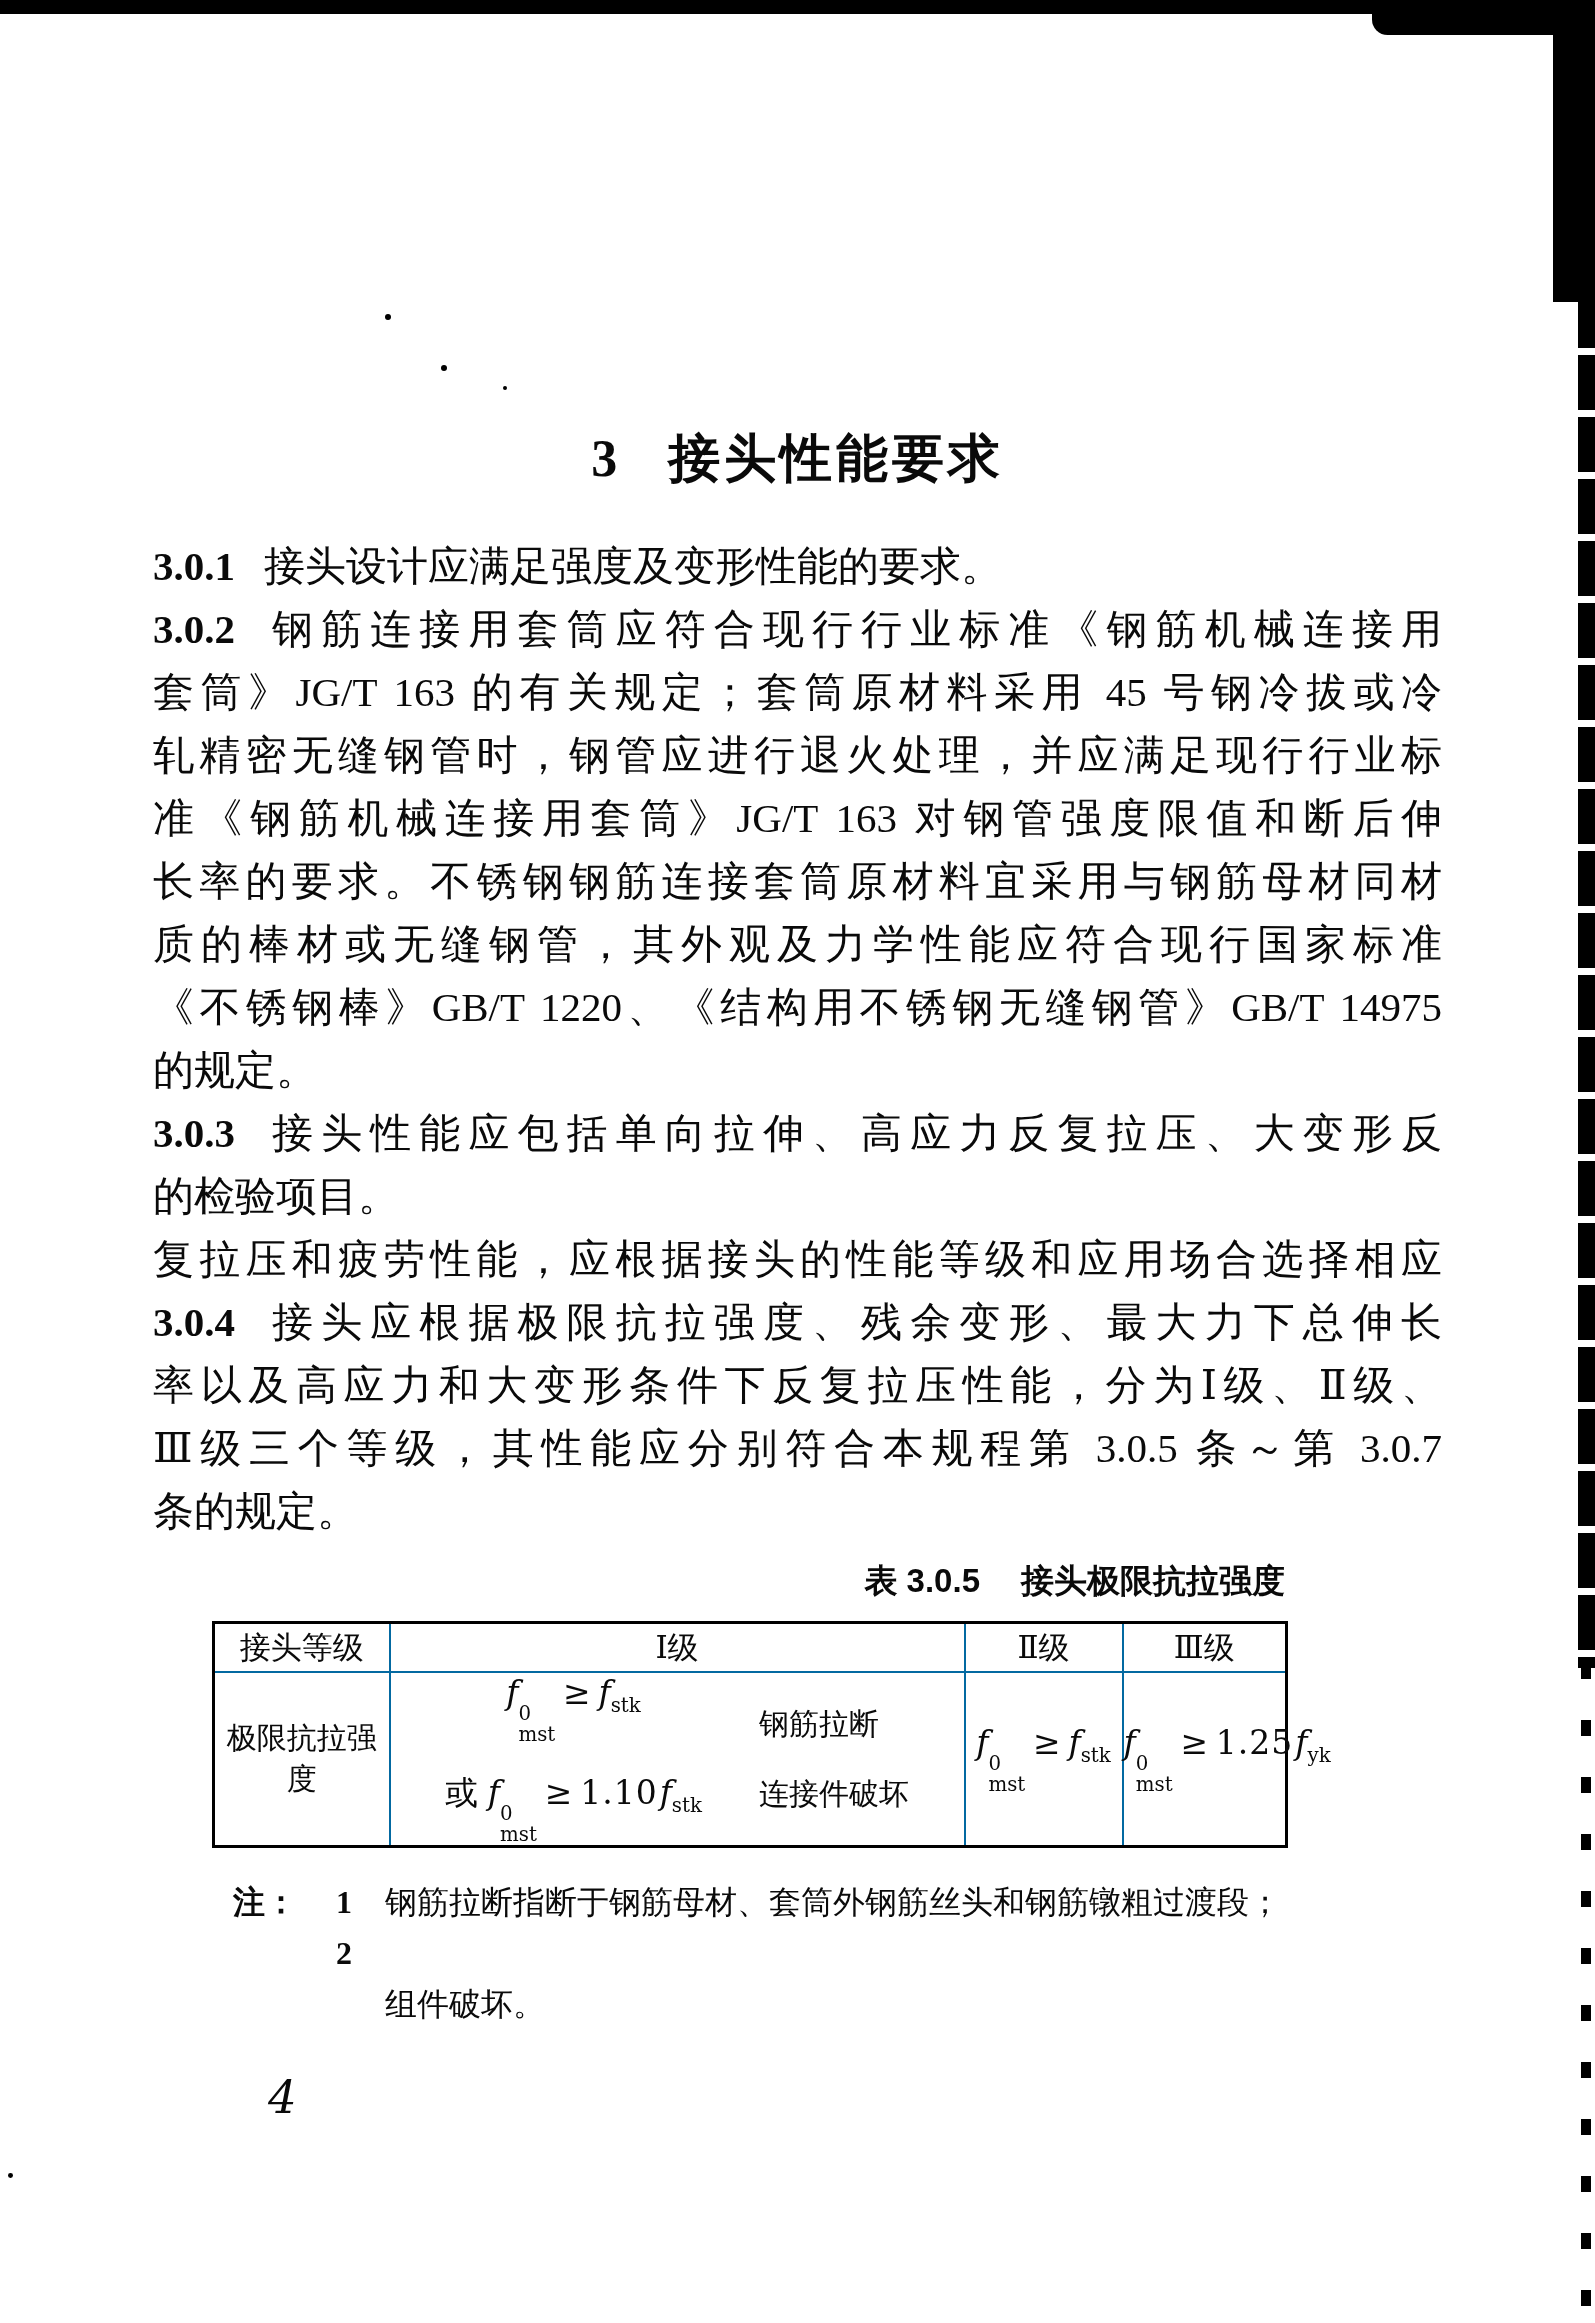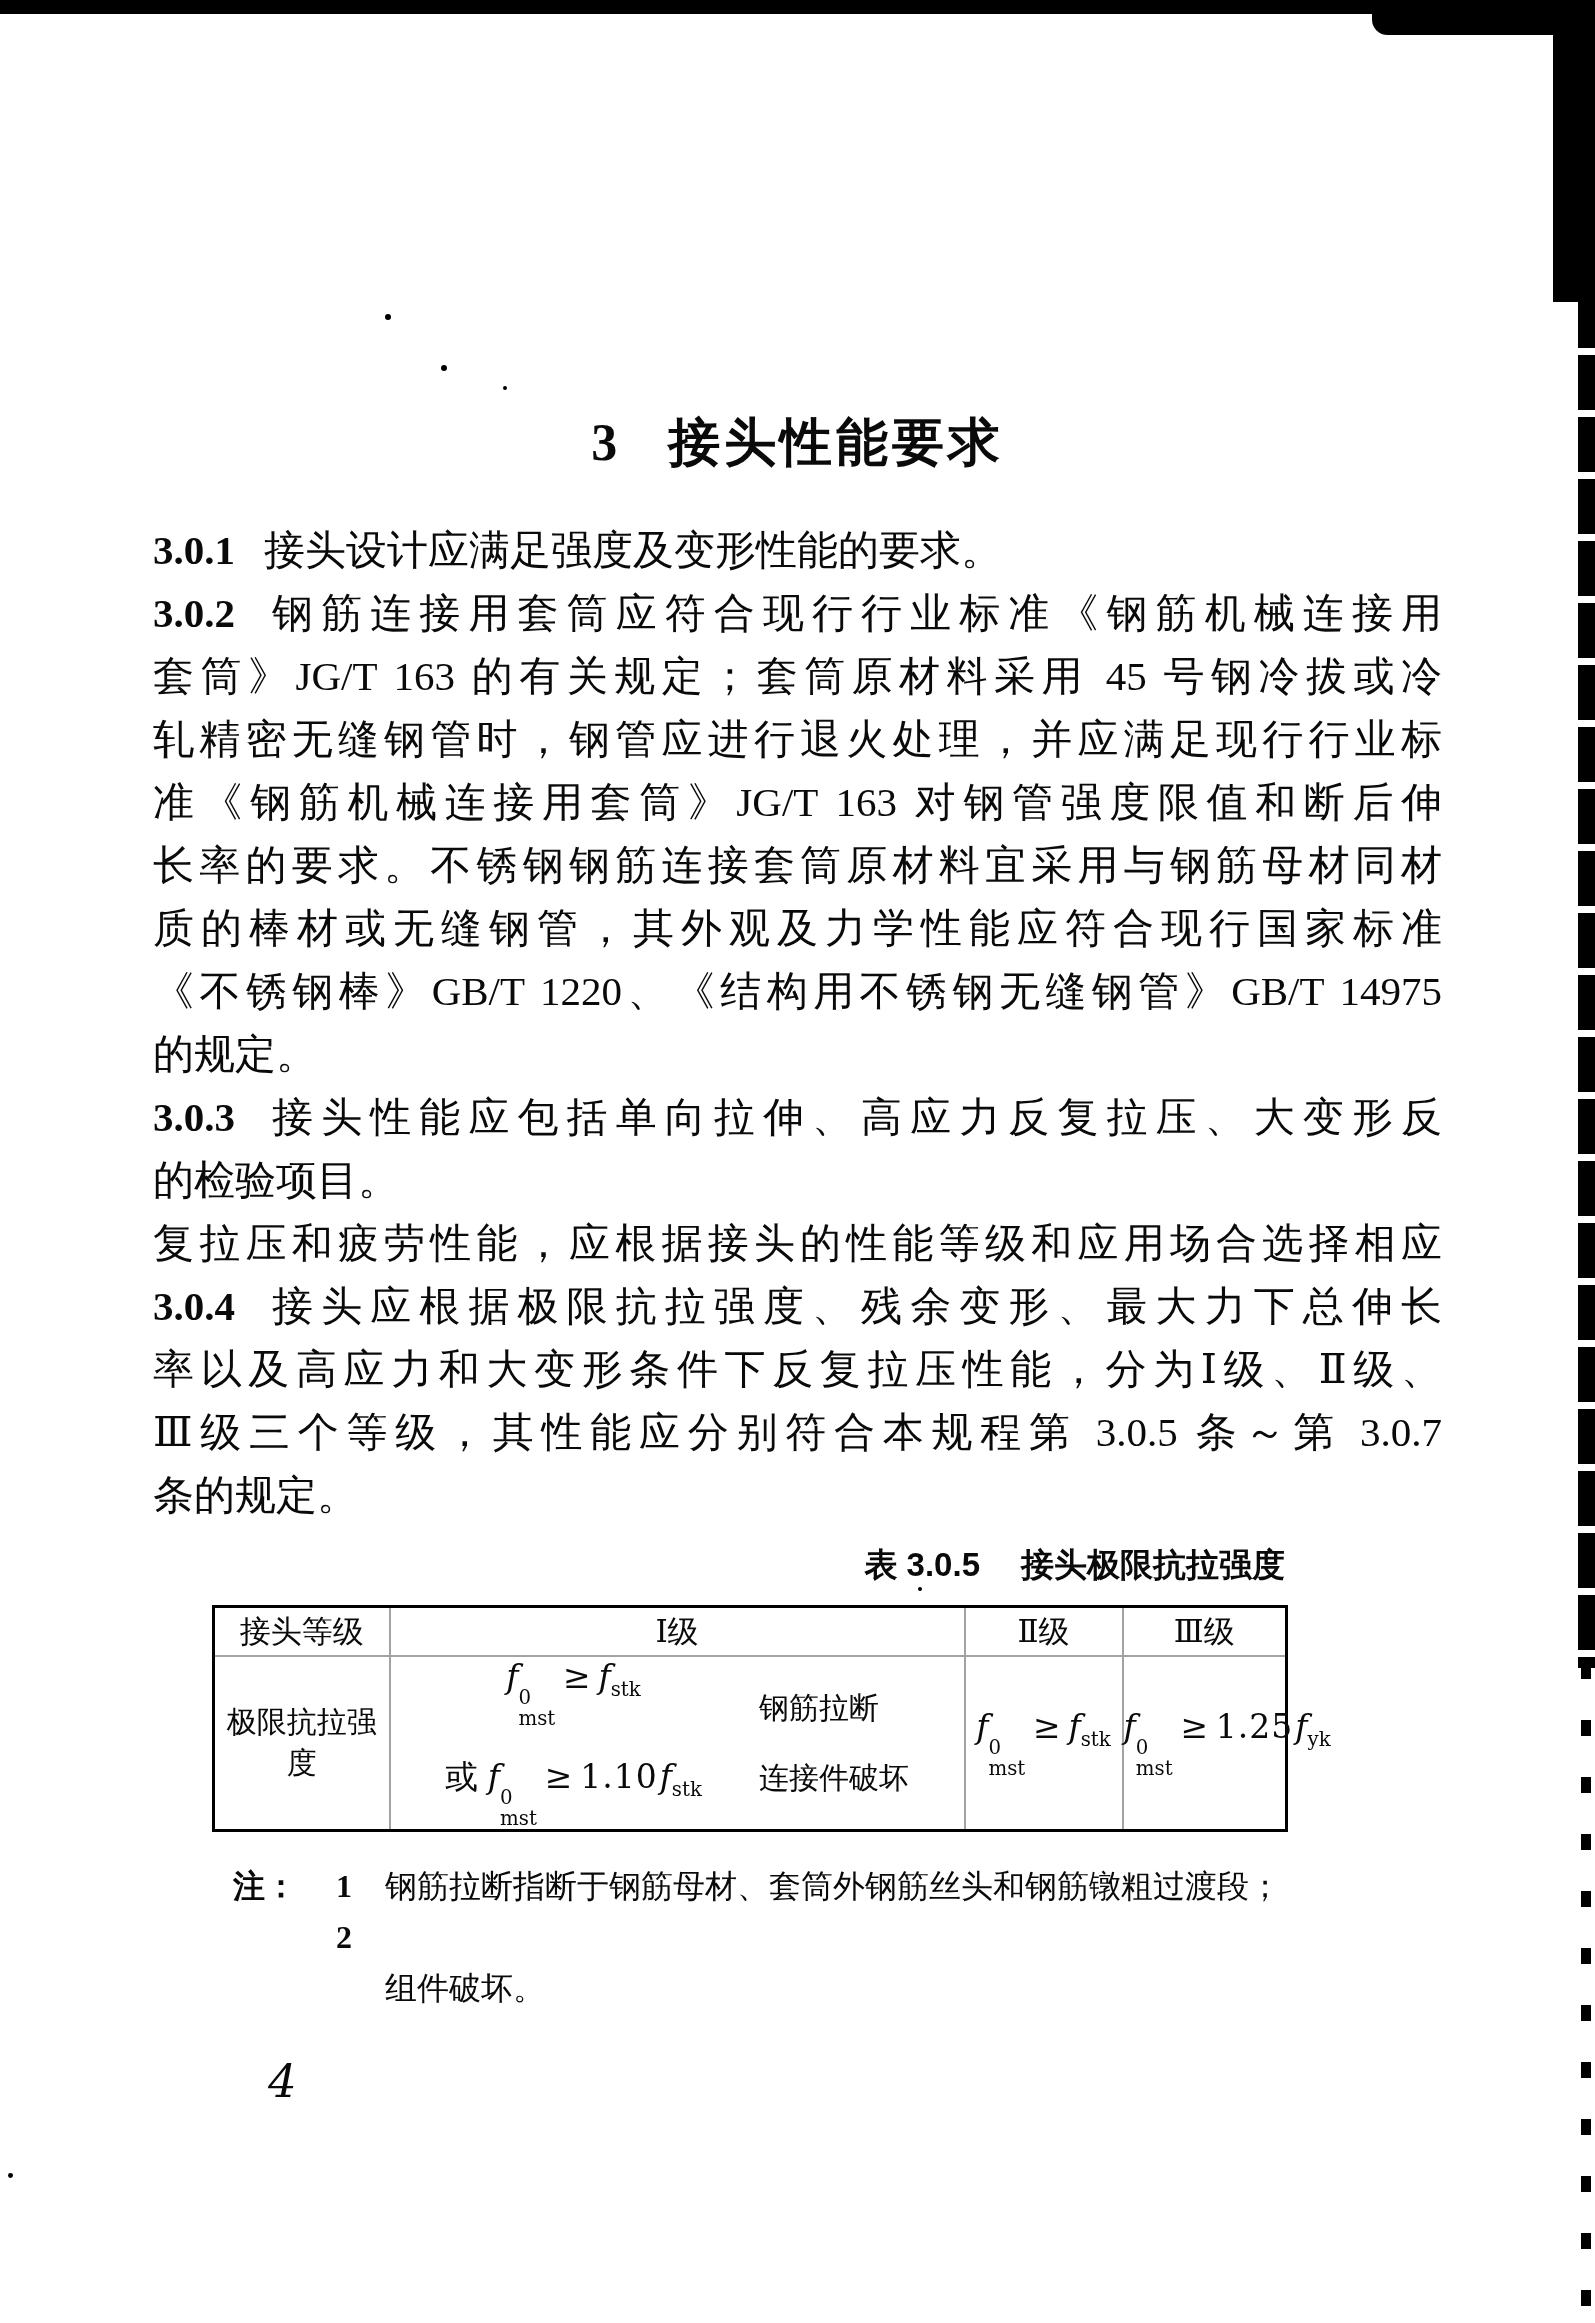--- a/index.html
+++ b/index.html
@@ -17,21 +17,21 @@
   .scan-top{position:absolute;left:0;top:0;width:1596px;height:13.7px;background:#000;}
   .scan-corner{position:absolute;right:0;top:0;width:224px;height:35px;background:#000;border-bottom-left-radius:15.6px;}
   .scan-right-1{position:absolute;right:0;top:0;width:43px;height:302px;background:#000;}
   .scan-right-2{position:absolute;right:0;top:293px;width:17.6px;height:1375px;
     background:repeating-linear-gradient(to bottom,#000 0 55px,transparent 55px 62px);}
   .scan-right-3{position:absolute;right:4.9px;top:1663px;width:9.8px;height:644px;
     background:repeating-linear-gradient(to bottom,#000 0 15.6px,transparent 15.6px 57px);}
   .speck{position:absolute;width:5.9px;height:5.9px;background:#000;border-radius:50%;}
 
   
-  .content{position:absolute;left:153px;top:0;width:1289px;}
+  .content{position:absolute;left:153px;top:16px;width:1289px;}
 
   .title{
     margin:0;padding-top:414px;padding-bottom:0;
     font-size:52px;font-weight:bold;line-height:57px;
     text-align:center;letter-spacing:3.9px;
   }
   .title-num{margin-right:51px;letter-spacing:0;}
 
   .bodytext{margin-top:48px;font-size:41px;line-height:63px;}
   .bline{text-align:justify;}
@@ -45,21 +45,21 @@
     text-align:right;font-family:"Liberation Sans","DejaVu Sans",sans-serif;
     font-weight:bold;font-size:33px;line-height:43px;
   }
   .tcap-num{margin-right:41px;}
   table.dtable{
     margin-top:19.5px;margin-left:59px;width:1073px;
     border-collapse:collapse;table-layout:fixed;
     font-size:30px;
   }
   table.dtable td{
-    border:2px solid #a3a3a3;text-align:center;vertical-align:middle;
+    border:2px solid #0369a1;text-align:center;vertical-align:middle;
     padding:0;
   }
   table.dtable{border:3.9px solid #000;}
   tr.hrow td{height:47px;font-size:31px;}
   tr.drow td{height:137px;}
   .col1{width:176px;} .col2{width:575px;} .col3{width:158px;} .col4{width:164px;}
 
   .g1-grid{display:flex;justify-content:center;align-items:center;gap:57px;}
   .g1-formulas{display:flex;flex-direction:column;gap:25px;align-items:center;}
   .g1-labels{display:flex;flex-direction:column;gap:29px;align-items:flex-start;font-size:30px;}

